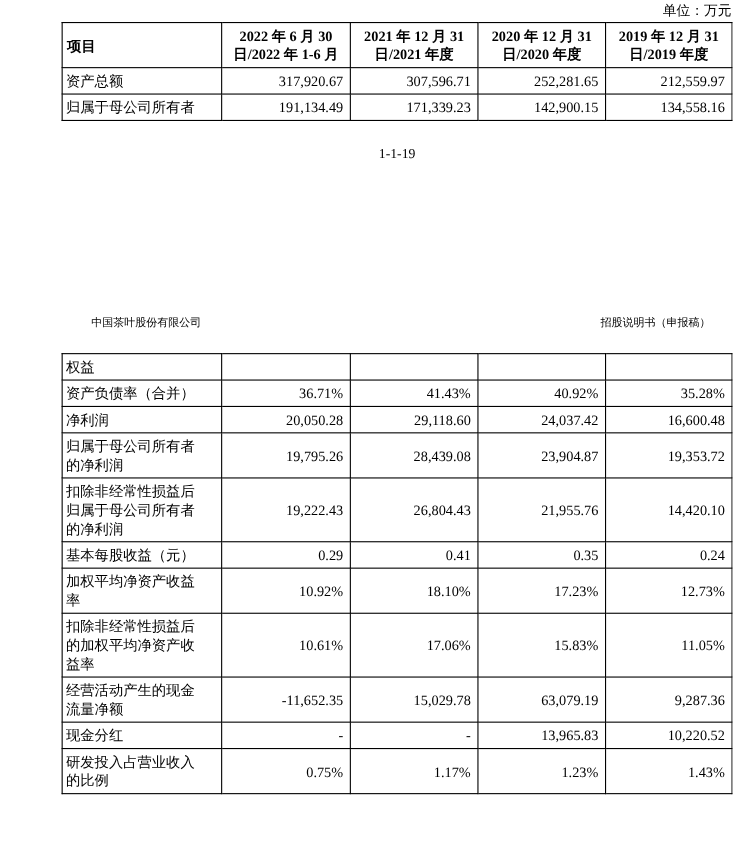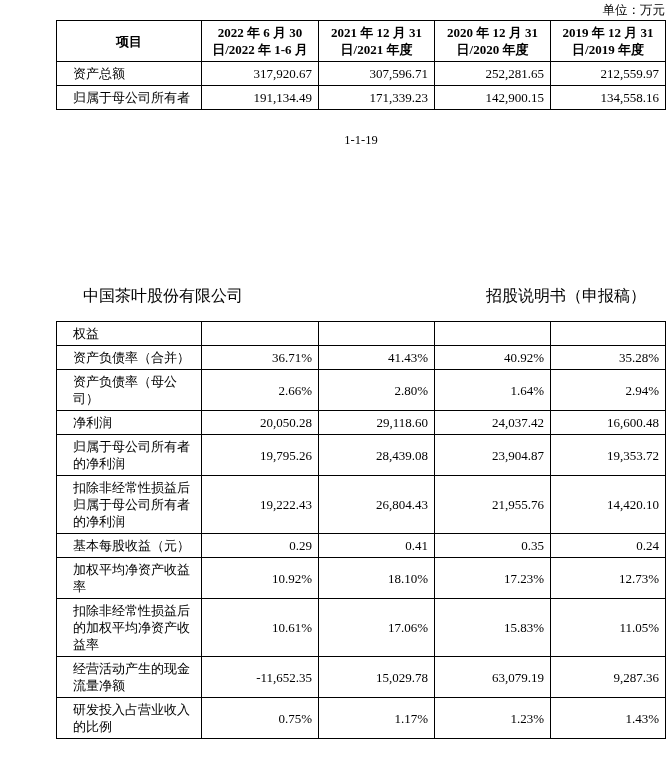--- a/index.html
+++ b/index.html
@@ -40,36 +40,36 @@
     line-height: 17px;
     vertical-align: middle;
     white-space: pre-line;
     overflow: hidden;
   }
   th {
     font-weight: bold;
     text-align: center;
     padding: 3px 4px;
   }
-  th.center { text-align: center; }
-  td.label { text-align: left; padding: 3px 8px 3px 16px; }
+  th.center { text-align: left; }
+  td.label { text-align: left; padding: 3px 8px 3px 3px; }
   td.num   { text-align: right; padding: 3px 6px; }
   .page-number {
     position: absolute;
     top: 133px; left: 0;
     width: 666px;
     text-align: center;
     font-size: 12.5px;
   }
   .page2-header {
     position: absolute;
     top: 286px; left: 55px; right: 48px;
     display: flex;
     justify-content: space-between;
-    font-size: 16px;
+    font-size: 10px;
   }
 </style>
 </head>
 <body>
 
 <div class="canvas">
 
   <div class="unit-label">单位：万元</div>
 
   <table class="t1">
@@ -135,27 +135,20 @@
         <td class="num"></td>
       </tr>
       <tr>
         <td class="label">资产负债率（合并）</td>
         <td class="num">36.71%</td>
         <td class="num">41.43%</td>
         <td class="num">40.92%</td>
         <td class="num">35.28%</td>
       </tr>
       <tr>
-        <td class="label">资产负债率（母公司）</td>
-        <td class="num">2.66%</td>
-        <td class="num">2.80%</td>
-        <td class="num">1.64%</td>
-        <td class="num">2.94%</td>
-      </tr>
-      <tr>
         <td class="label">净利润</td>
         <td class="num">20,050.28</td>
         <td class="num">29,118.60</td>
         <td class="num">24,037.42</td>
         <td class="num">16,600.48</td>
       </tr>
       <tr>
         <td class="label">归属于母公司所有者
 的净利润</td>
         <td class="num">19,795.26</td>
@@ -198,20 +191,27 @@
       </tr>
       <tr>
         <td class="label">经营活动产生的现金
 流量净额</td>
         <td class="num">-11,652.35</td>
         <td class="num">15,029.78</td>
         <td class="num">63,079.19</td>
         <td class="num">9,287.36</td>
       </tr>
       <tr>
+        <td class="label">现金分红</td>
+        <td class="num">-</td>
+        <td class="num">-</td>
+        <td class="num">13,965.83</td>
+        <td class="num">10,220.52</td>
+      </tr>
+      <tr>
         <td class="label">研发投入占营业收入
 的比例</td>
         <td class="num">0.75%</td>
         <td class="num">1.17%</td>
         <td class="num">1.23%</td>
         <td class="num">1.43%</td>
       </tr>
     </tbody>
   </table>
 

